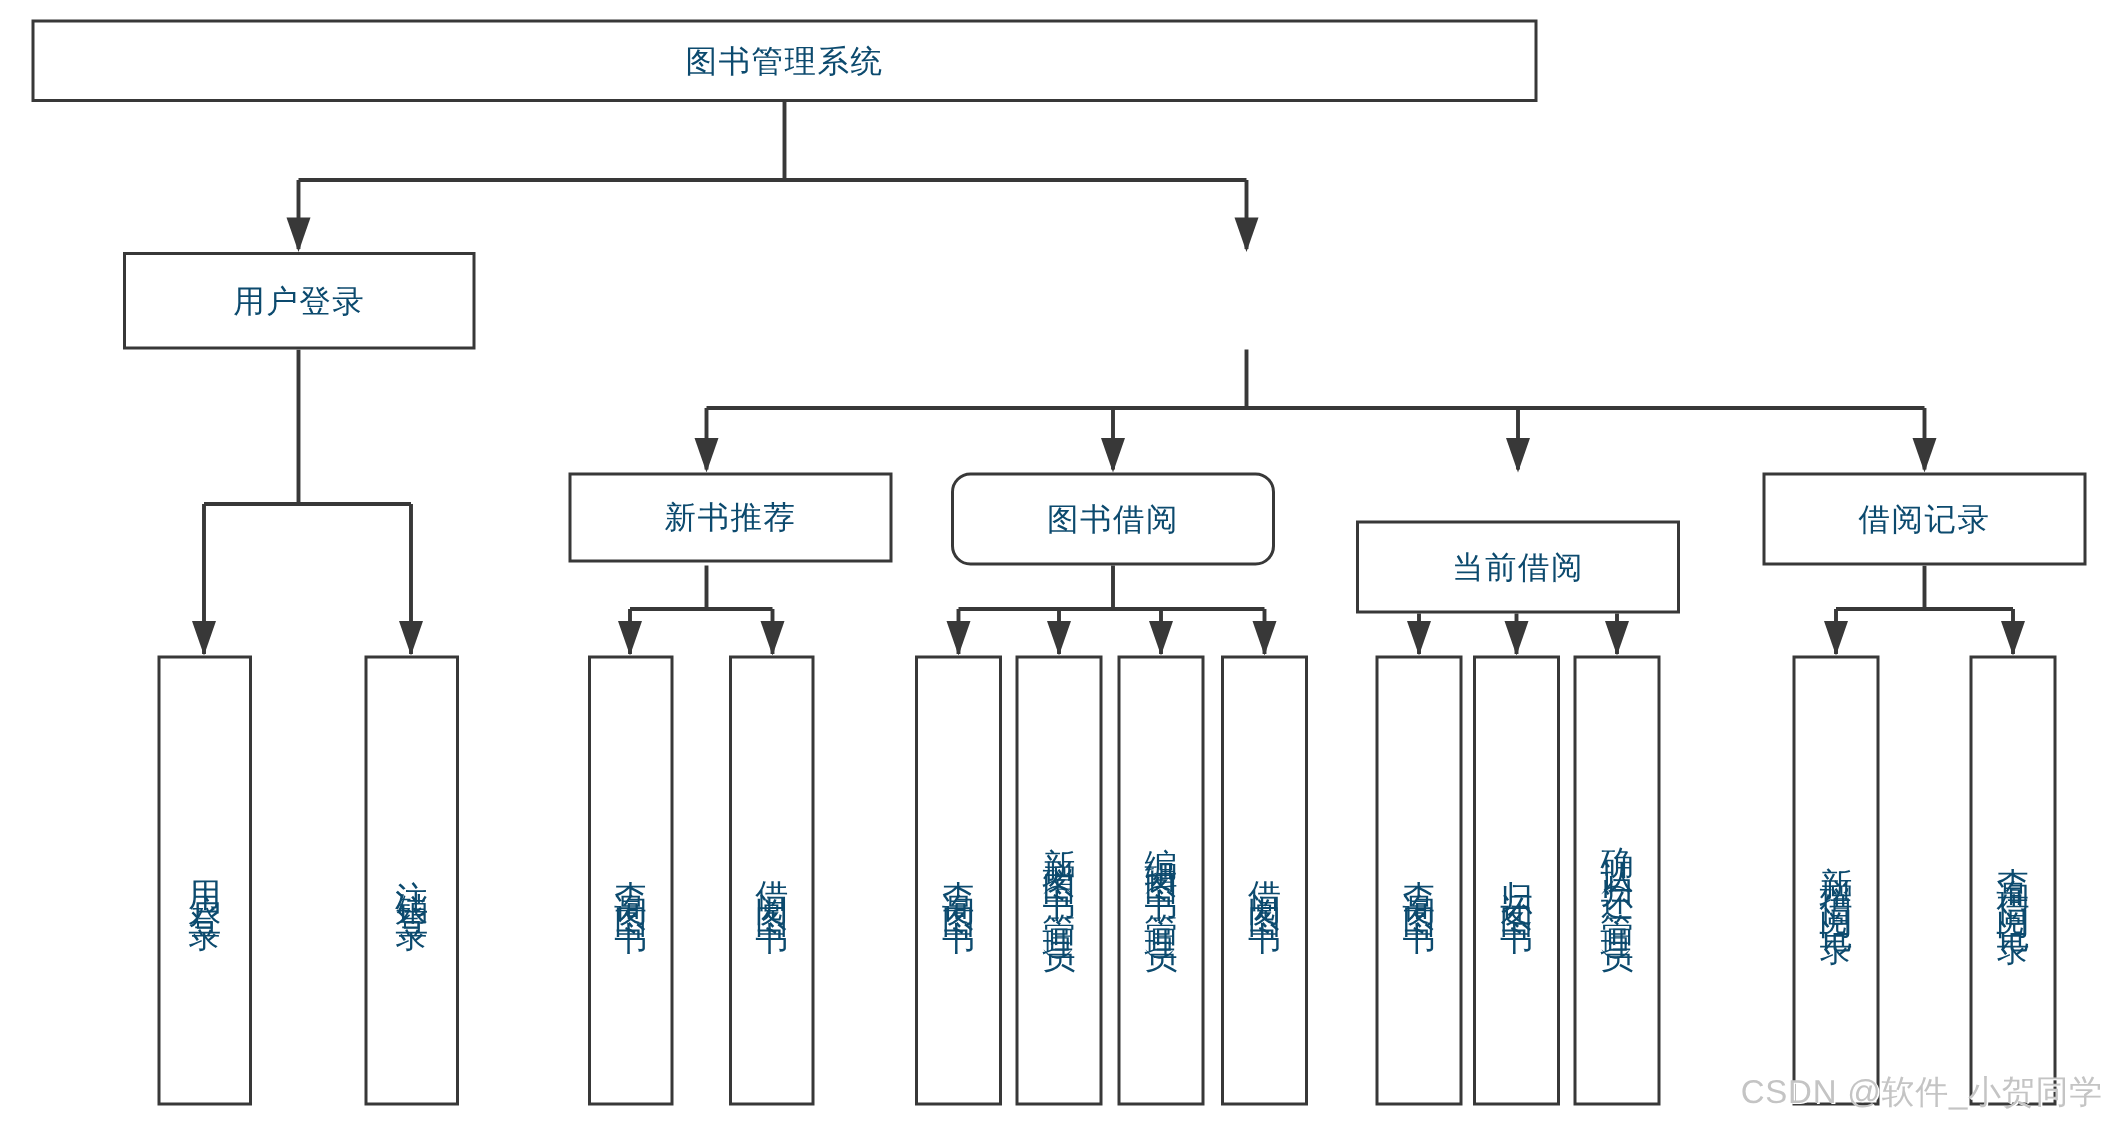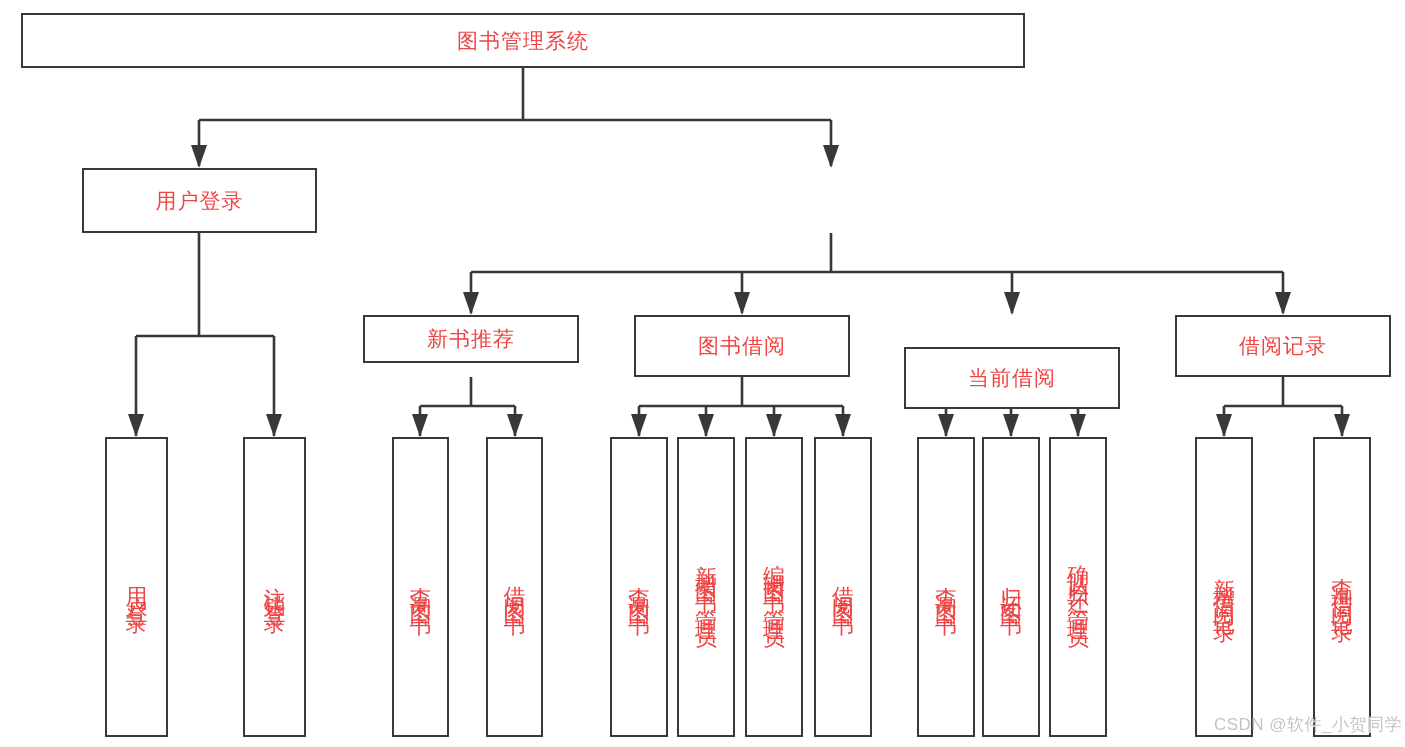--- a/index.html
+++ b/index.html
@@ -30,21 +30,21 @@
   }
   .connectors polygon {
     fill: #383838;
     stroke: none;
   }
   .node {
     position: absolute;
     box-sizing: border-box;
     background: #ffffff;
     border: 2.5px solid #383838;
-    color: #ef4444;
+    color: #0c4a6e;
     display: flex;
     align-items: center;
     justify-content: center;
   }
   .h-node {
     font-size: 21px;
     letter-spacing: 1px;
     white-space: nowrap;
   }
   .v-node {
@@ -53,21 +53,21 @@
   .v-node .v-text {
     writing-mode: vertical-rl;
     text-orientation: mixed;
     letter-spacing: 9px;
     line-height: 1;
   }
   .watermark {
     position: absolute;
     right: 3px;
     top: 713px;
-    font-size: 17px;
+    font-size: 22px;
     color: #c4c4c4;
     letter-spacing: 0.5px;
     white-space: nowrap;
     text-shadow: 1px 1px 0 #ffffff;
   }
 </style>
 </head>
 <body>
 
 <div class="canvas">
@@ -112,24 +112,24 @@
   </svg>
 
   <div class="node h-node" style="left:21px; top:13px; width:1004px; height:55px;">
     <span>图书管理系统</span>
   </div>
 
   <div class="node h-node" style="left:82px; top:168px; width:235px; height:65px;">
     <span>用户登录</span>
   </div>
 
-  <div class="node h-node" style="left:363px; top:315px; width:216px; height:48px;">
+  <div class="node h-node" style="left:379px; top:315px; width:216px; height:60px;">
     <span>新书推荐</span>
   </div>
-  <div class="node h-node" style="left:634px; top:315px; width:216px; height:62px;">
+  <div class="node h-node" style="left:634px; top:315px; width:216px; height:62px;border-radius:13px;">
     <span>图书借阅</span>
   </div>
   <div class="node h-node" style="left:904px; top:315px; width:216px; height:62px;margin-top:32px;">
     <span>当前借阅</span>
   </div>
   <div class="node h-node" style="left:1175px; top:315px; width:216px; height:62px;">
     <span>借阅记录</span>
   </div>
 
   <div class="node v-node" style="left:105px; top:437px; width:63px; height:300px;">

